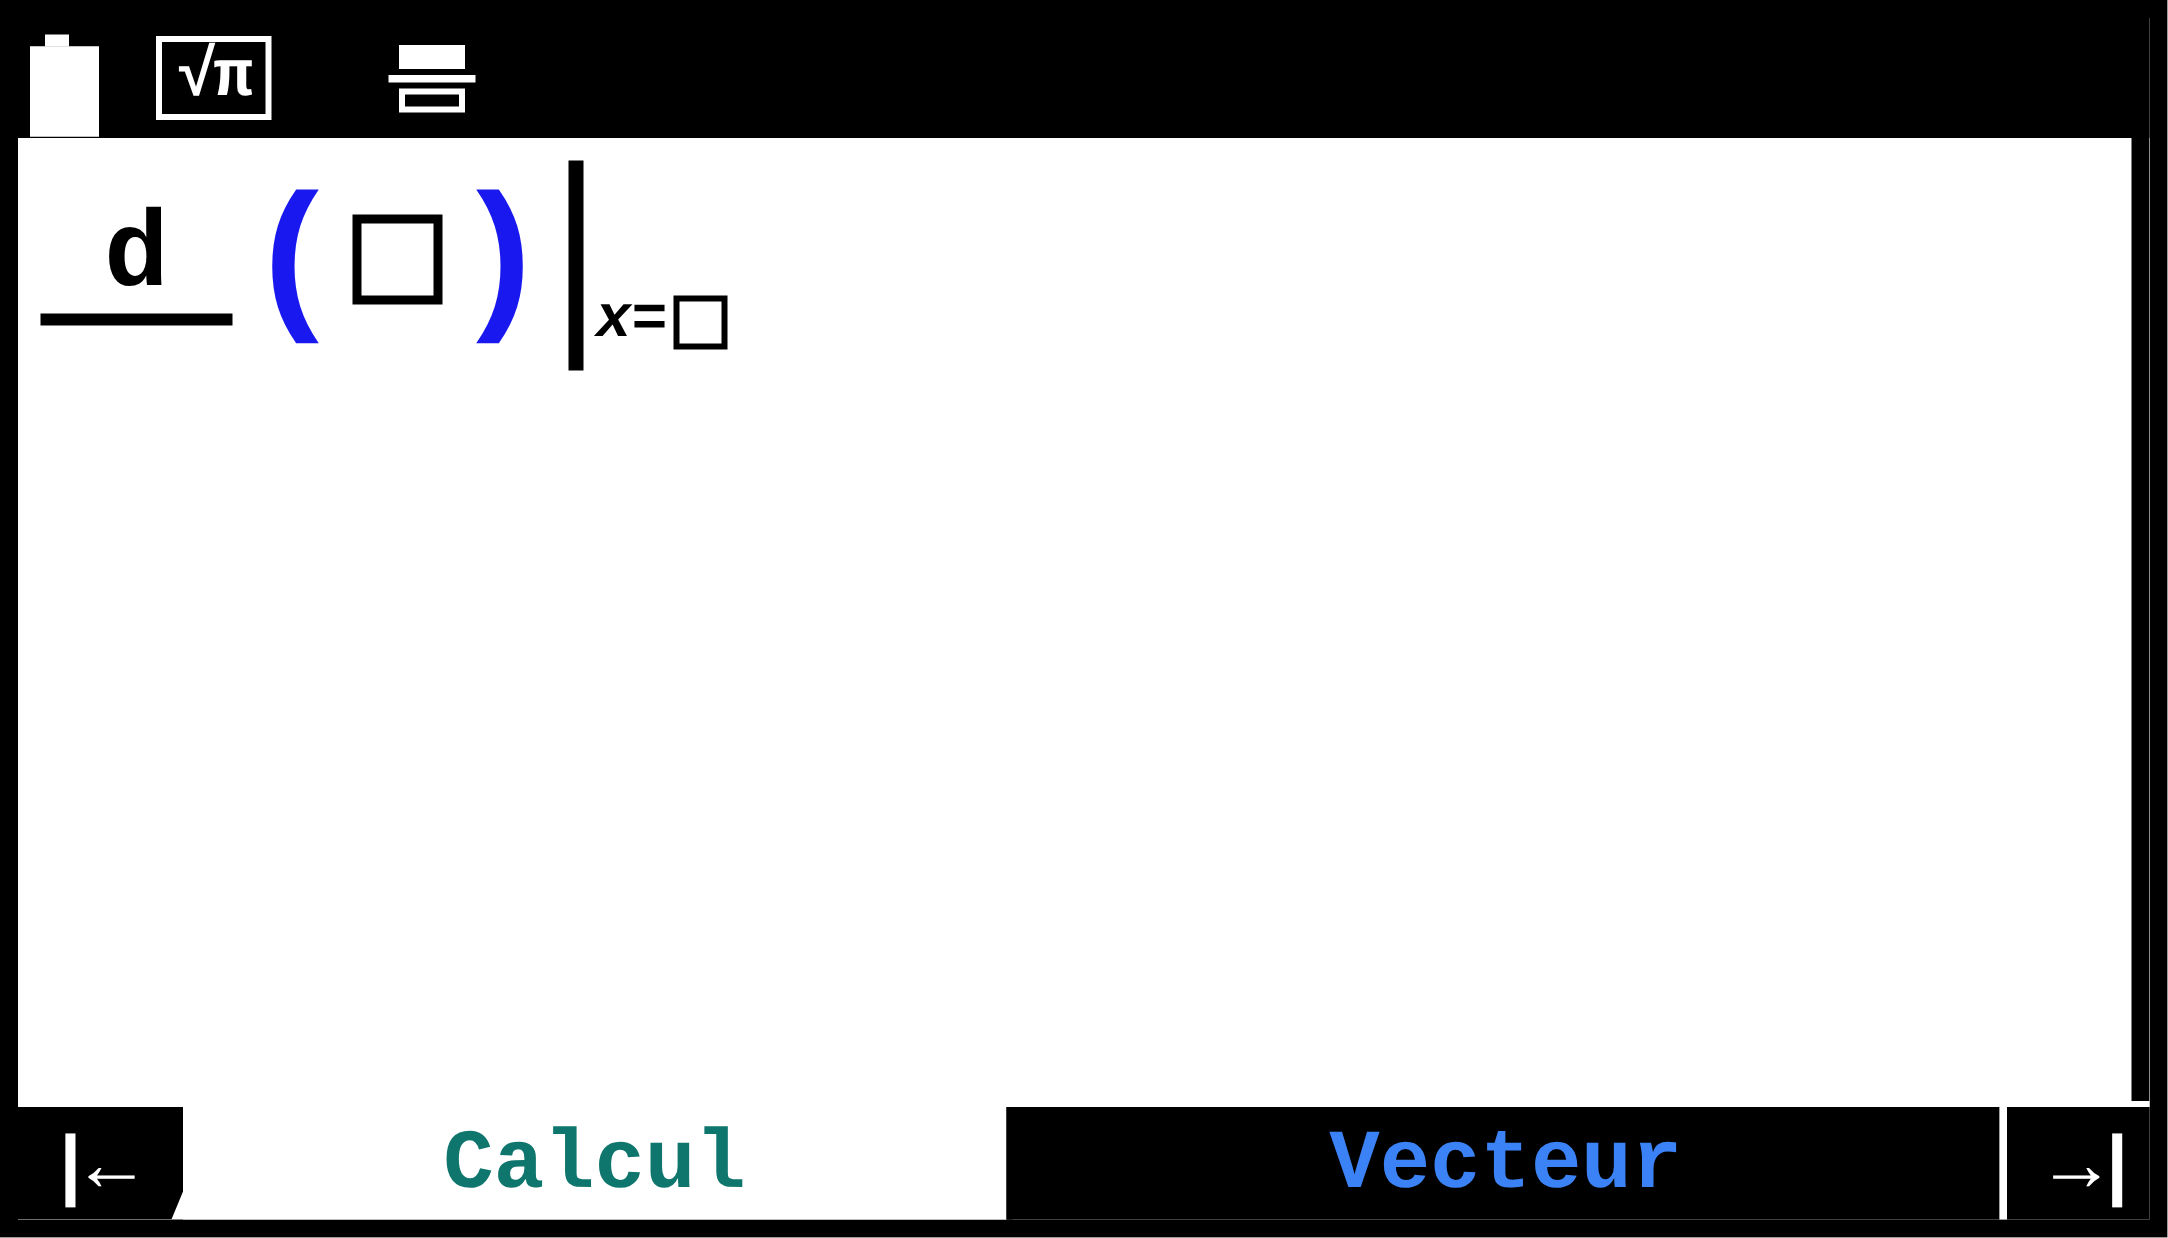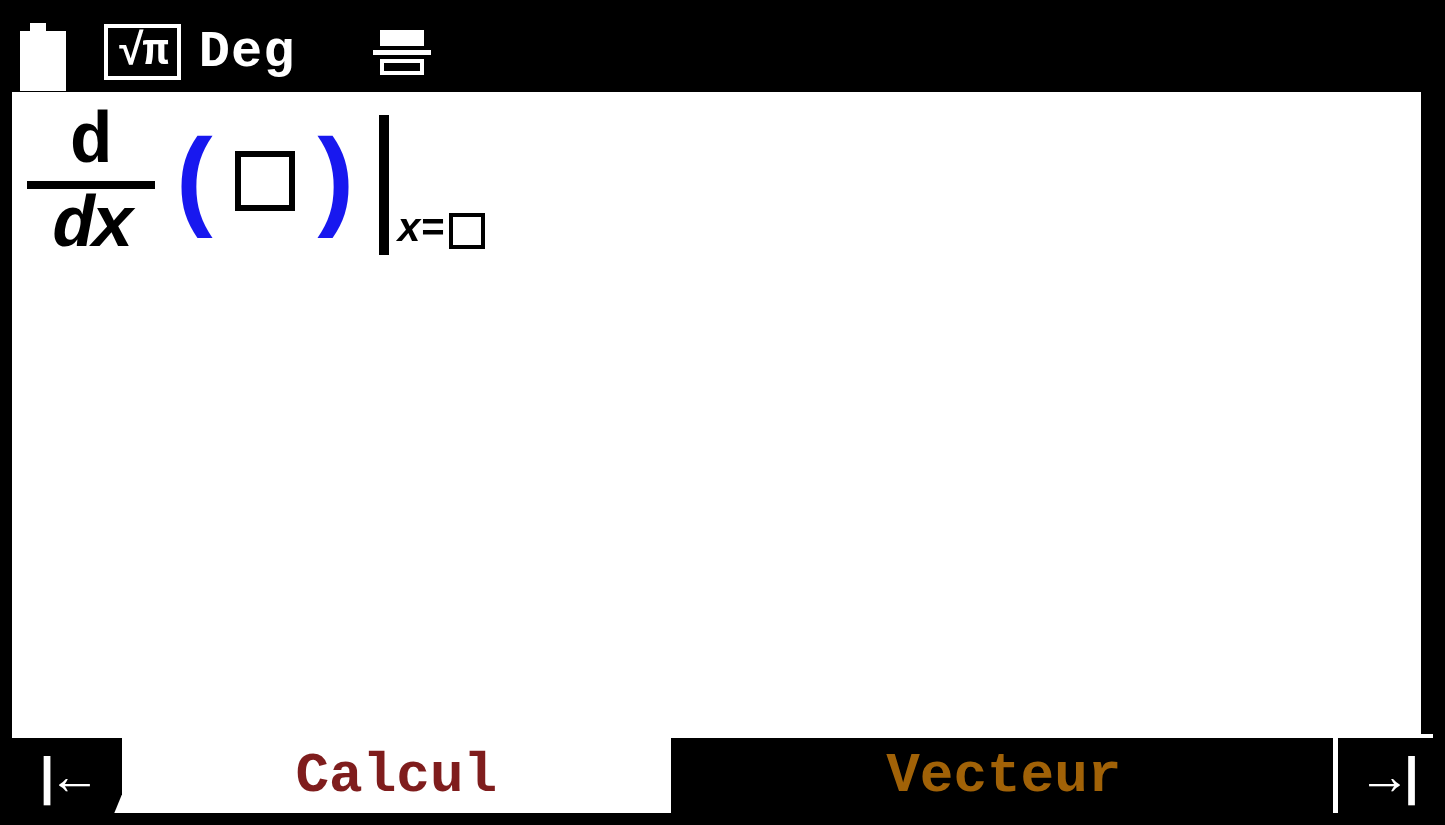--- a/index.html
+++ b/index.html
@@ -187,32 +187,32 @@
       align-items: center;
       justify-content: center;
       font-size: 52px;
       font-weight: bold;
       position: relative;
       clip-path: polygon(0 0, 100% 0, 100% 75%, 93% 100%, 0 100%);
     }
     .tab-calcul {
       flex: 1;
       background: #fff;
-      color: #7f1d1d;
+      color: #0f766e;
       display: flex;
       align-items: center;
       justify-content: center;
       font-size: 56px;
       font-weight: bold;
       font-family: 'Courier New', monospace;
     }
     .tab-vecteur {
       flex: 1.2;
       background: #000;
-      color: #a16207;
+      color: #3b82f6;
       display: flex;
       align-items: center;
       justify-content: center;
       font-size: 56px;
       font-weight: bold;
       font-family: 'Courier New', monospace;
       border-left: 4px solid #000;
     }
     .right-arrow-btn {
       width: 100px;
@@ -233,35 +233,33 @@
   </style>
 </head>
 <body>
 
 <div class="screen">
   <div class="status-bar">
     <div class="battery-icon"></div>
     <div class="math-mode-badge">
       <span>√π</span>
     </div>
-    <span class="status-text">Deg</span>
     <div class="fraction-icon">
       <div class="frac-top"></div>
       <div class="frac-line"></div>
       <div class="frac-bot"></div>
     </div>
   </div>
 
   <div class="main-area">
     <div class="scrollbar"></div>
     <div class="derivative">
       <div class="ddx">
         <span class="ddx-num">d</span>
         <div class="ddx-line"></div>
-        <span class="ddx-den">dx</span>
       </div>
       <span class="paren">(</span>
       <span class="placeholder-box"></span>
       <span class="paren">)</span>
       <div class="eval-bar"></div>
       <div class="eval-at">
         <span>x</span>
         <span style="font-style:normal">=</span>
         <span class="small-box"></span>
       </div>

